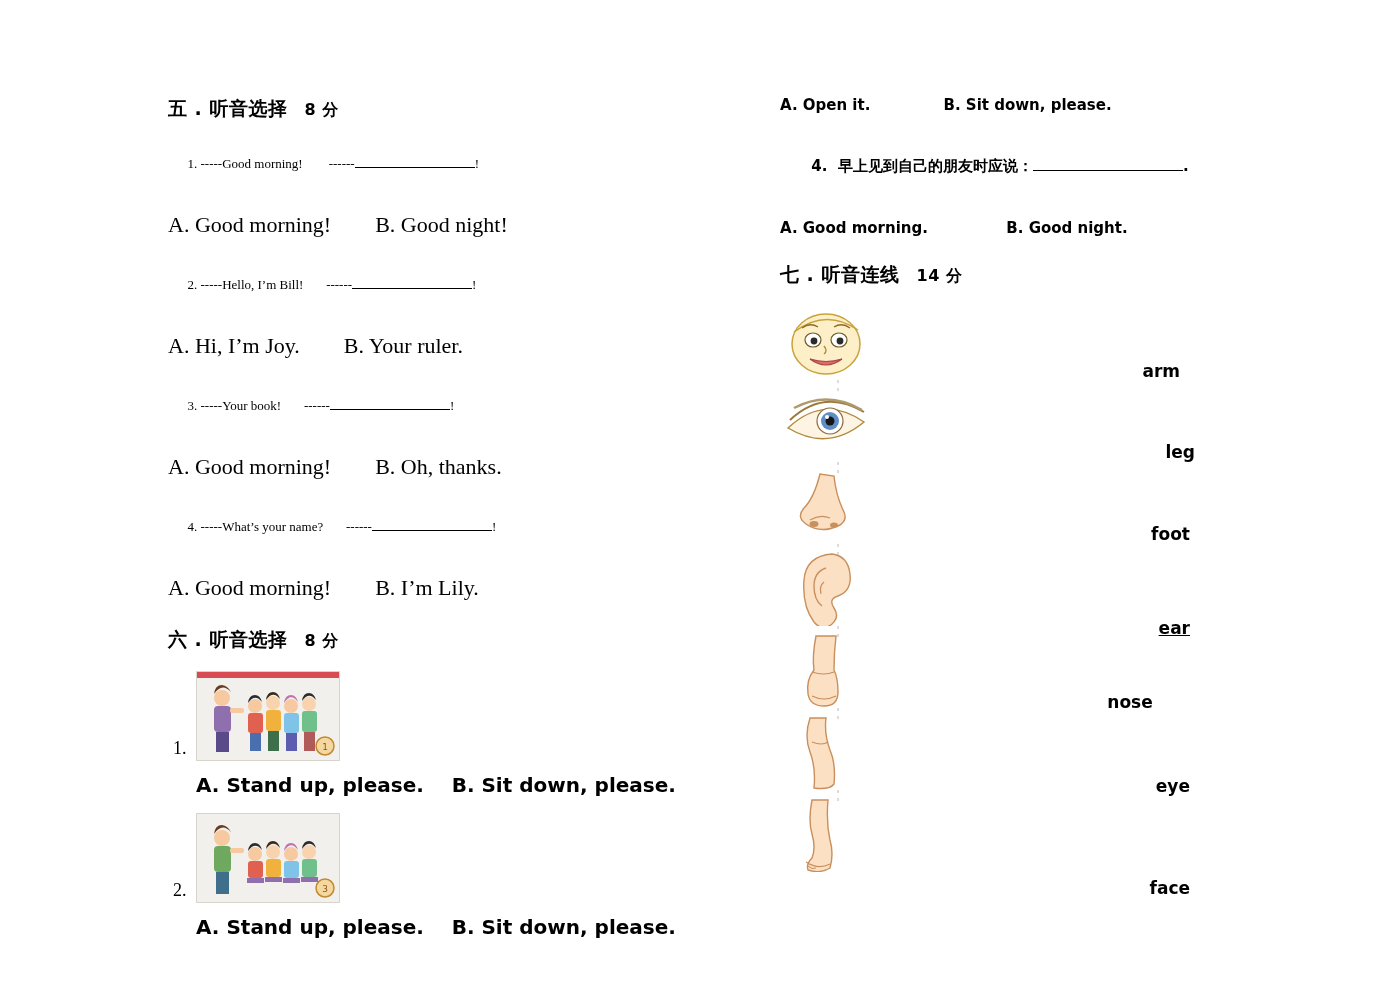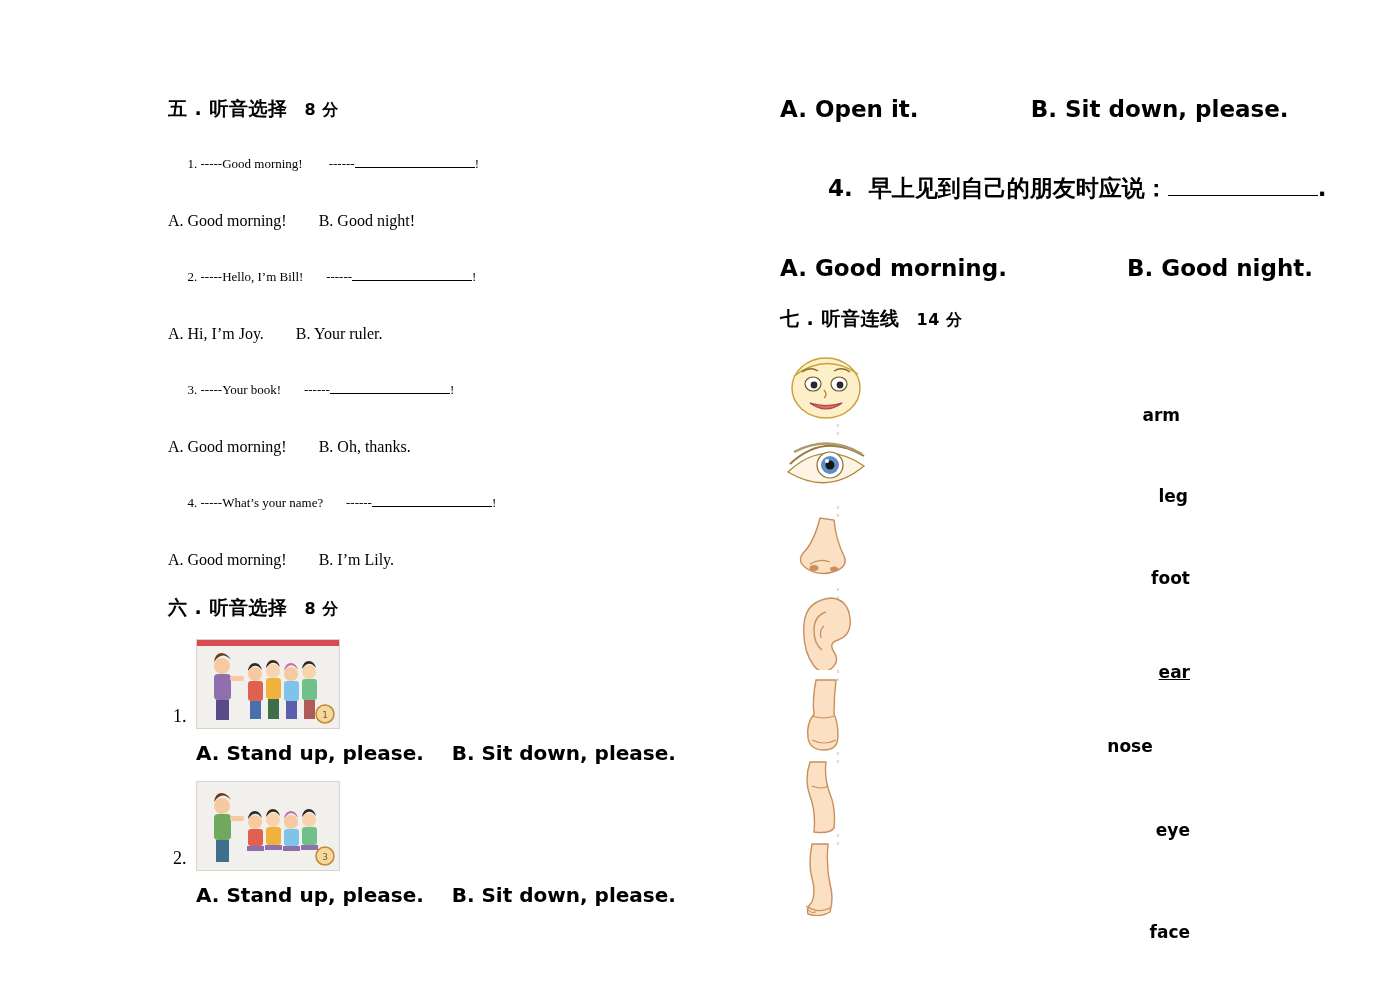--- a/index.html
+++ b/index.html
@@ -50,28 +50,28 @@
     margin: 0 0 24px 0;
     white-space: pre;
   }
   .q-line .blank {
     display: inline-block;
     border-bottom: 1px solid #000;
     width: 120px;
     vertical-align: baseline;
   }
   .opt-line {
-    font-size: 16px;
+    font-size: 22px;
     margin: 0 0 23px 0;
     white-space: pre;
   }
   .bold-line {
     font-family: "DejaVu Sans", sans-serif;
     font-weight: bold;
-    font-size: 23px;
+    font-size: 15px;
     margin: 0 0 25px 0;
     white-space: pre;
   }
   .bold-line .blank-long {
     display: inline-block;
     border-bottom: 1px solid #000;
     width: 150px;
   }
   
   .pic-row {
@@ -322,21 +322,21 @@
 
       <div class="match-pic" style="top:492px;">
         <svg width="92" height="74" viewBox="0 0 92 74">
           <path d="M32 2 q-4 20 0 34 q4 14 0 24 q-6 6 -4 12 q12 4 22 -2 q4 -14 0 -28 q-4 -18 -2 -40z" fill="#fbe0c4" stroke="#c98f5c" stroke-width="1.4"></path>
           <path d="M26 64 q12 8 24 2" fill="none" stroke="#c98f5c" stroke-width="1.2"></path>
           <path d="M28 68 q4 4 8 2" fill="none" stroke="#c98f5c" stroke-width="1"></path>
         </svg>
       </div>
 
       <div class="match-word" style="left:280px; top:55px;">arm</div>
-      <div class="match-word" style="left:288px; top:136px;">leg</div>
+      <div class="match-word" style="left:295px; top:136px;">leg</div>
       <div class="match-word" style="left:290px; top:218px;">foot</div>
       <div class="match-word" style="left:290px; top:312px;text-decoration:underline;">ear</div>
       <div class="match-word" style="left:290px; top:386px;text-align:center;">nose</div>
       <div class="match-word" style="left:290px; top:470px;">eye</div>
       <div class="match-word" style="left:290px; top:572px;">face</div>
 
     </div>
   </div>
 </div>
 

